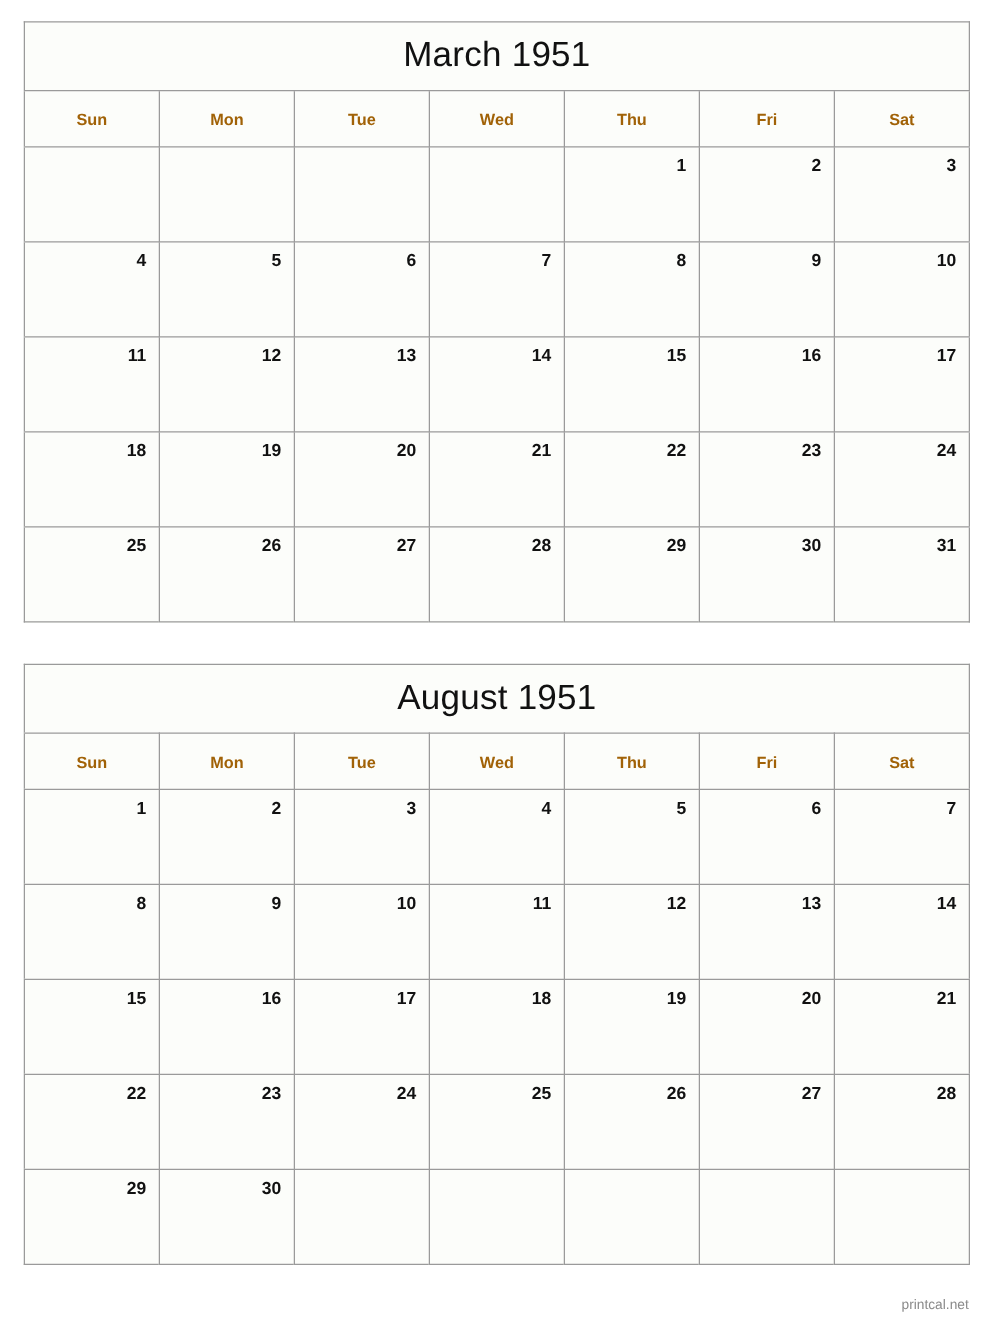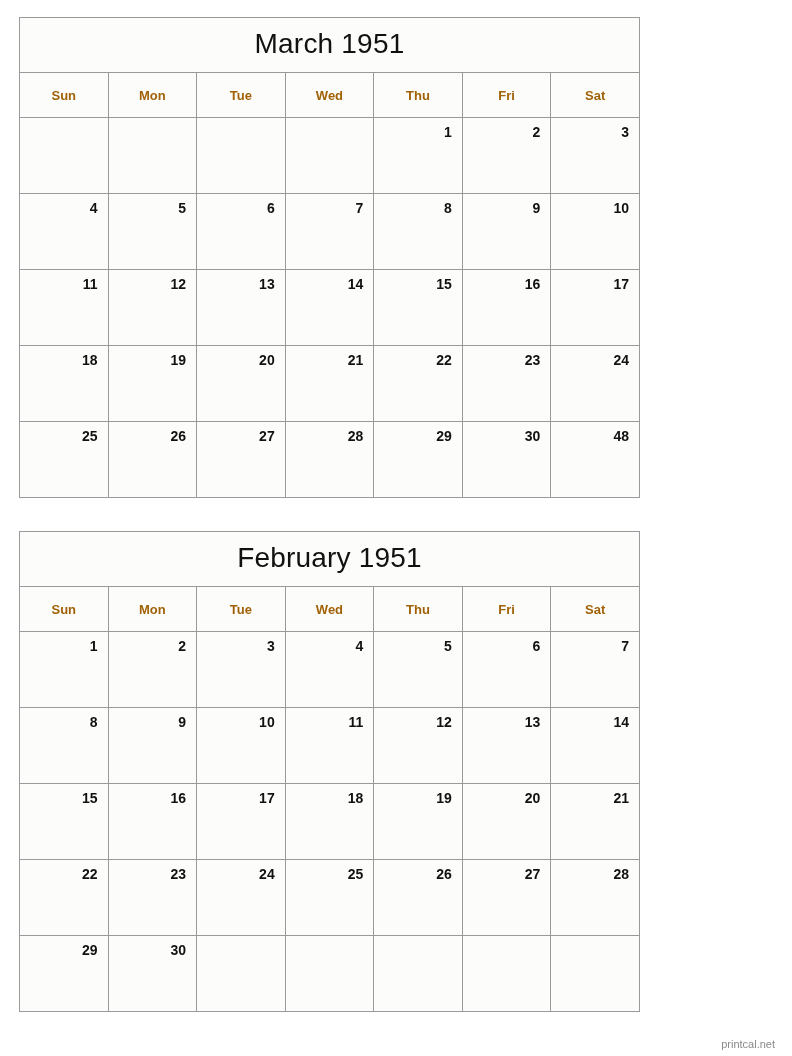--- a/index.html
+++ b/index.html
@@ -14,21 +14,21 @@
     -webkit-font-smoothing: antialiased;
   }
   .page {
     position: relative;
     width: 792px;
     height: 1056px;
     box-sizing: border-box;
     padding: 17px 17px 0 19px;
   }
   .calendar {
-    width: 621px;
+    width: 757px;
     border-collapse: collapse;
     table-layout: fixed;
     background: #fcfdfa;
     border: 1px solid #9a9a9a;
   }
   .calendar + .calendar {
     margin-top: 33px;
   }
   .cal-title-cell {
     border: 1px solid #9a9a9a;
@@ -140,30 +140,30 @@
         <td class="day-cell">23</td>
         <td class="day-cell">24</td>
       </tr>
       <tr class="week-row">
         <td class="day-cell">25</td>
         <td class="day-cell">26</td>
         <td class="day-cell">27</td>
         <td class="day-cell">28</td>
         <td class="day-cell">29</td>
         <td class="day-cell">30</td>
-        <td class="day-cell">48</td>
+        <td class="day-cell">31</td>
       </tr>
     </tbody>
   </table>
 
   <table class="calendar">
     <tbody>
       <tr>
         <td class="cal-title-cell" colspan="7">
-          <span class="cal-title">February 1951</span>
+          <span class="cal-title">August 1951</span>
         </td>
       </tr>
       <tr>
         <td class="dow-cell">Sun</td>
         <td class="dow-cell">Mon</td>
         <td class="dow-cell">Tue</td>
         <td class="dow-cell">Wed</td>
         <td class="dow-cell">Thu</td>
         <td class="dow-cell">Fri</td>
         <td class="dow-cell">Sat</td>

